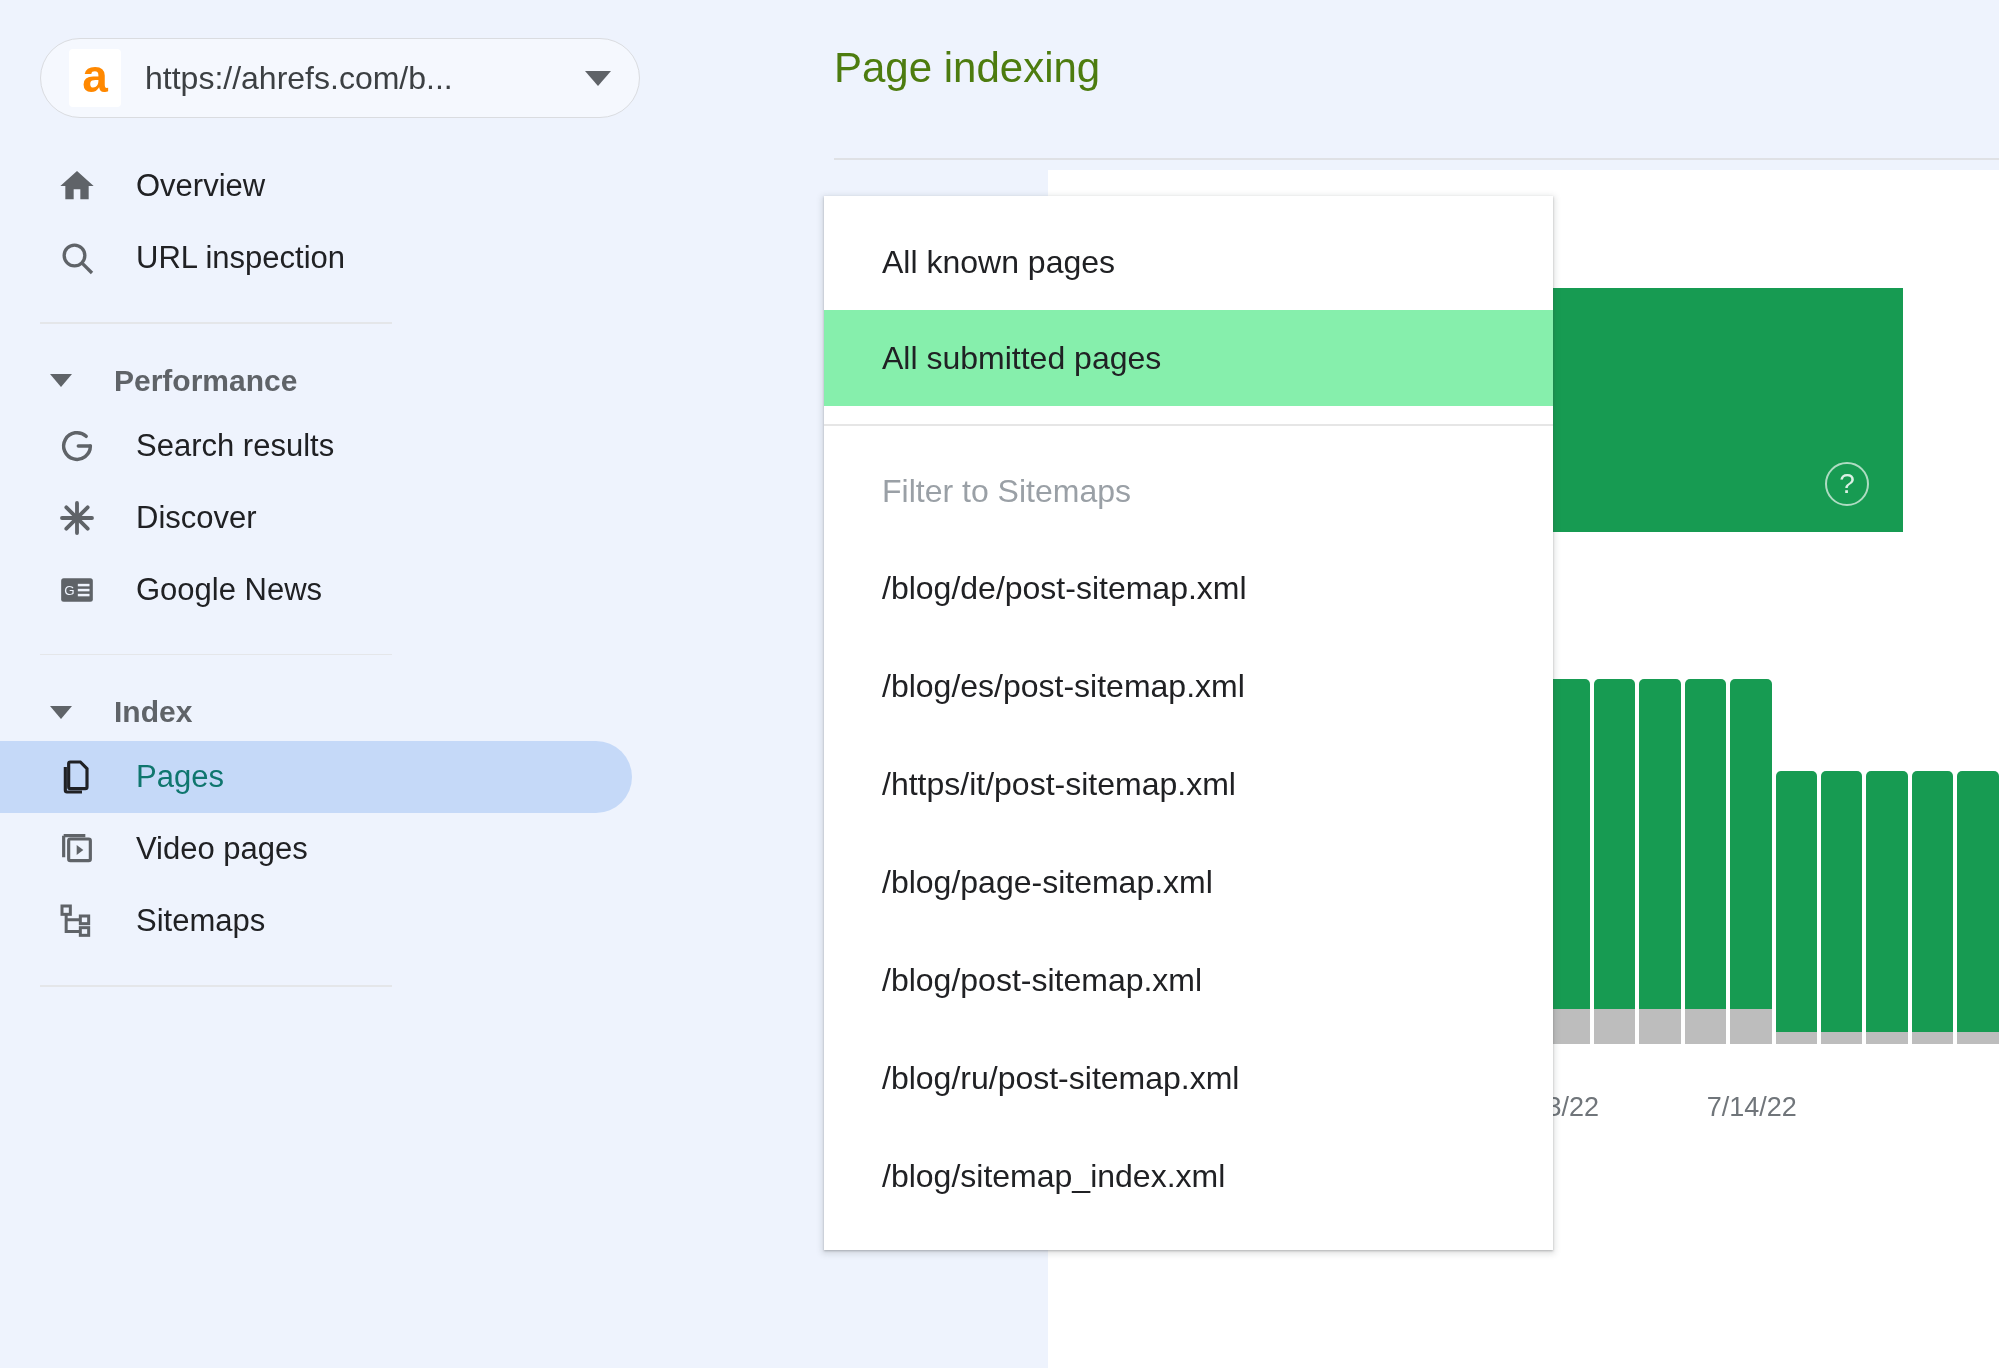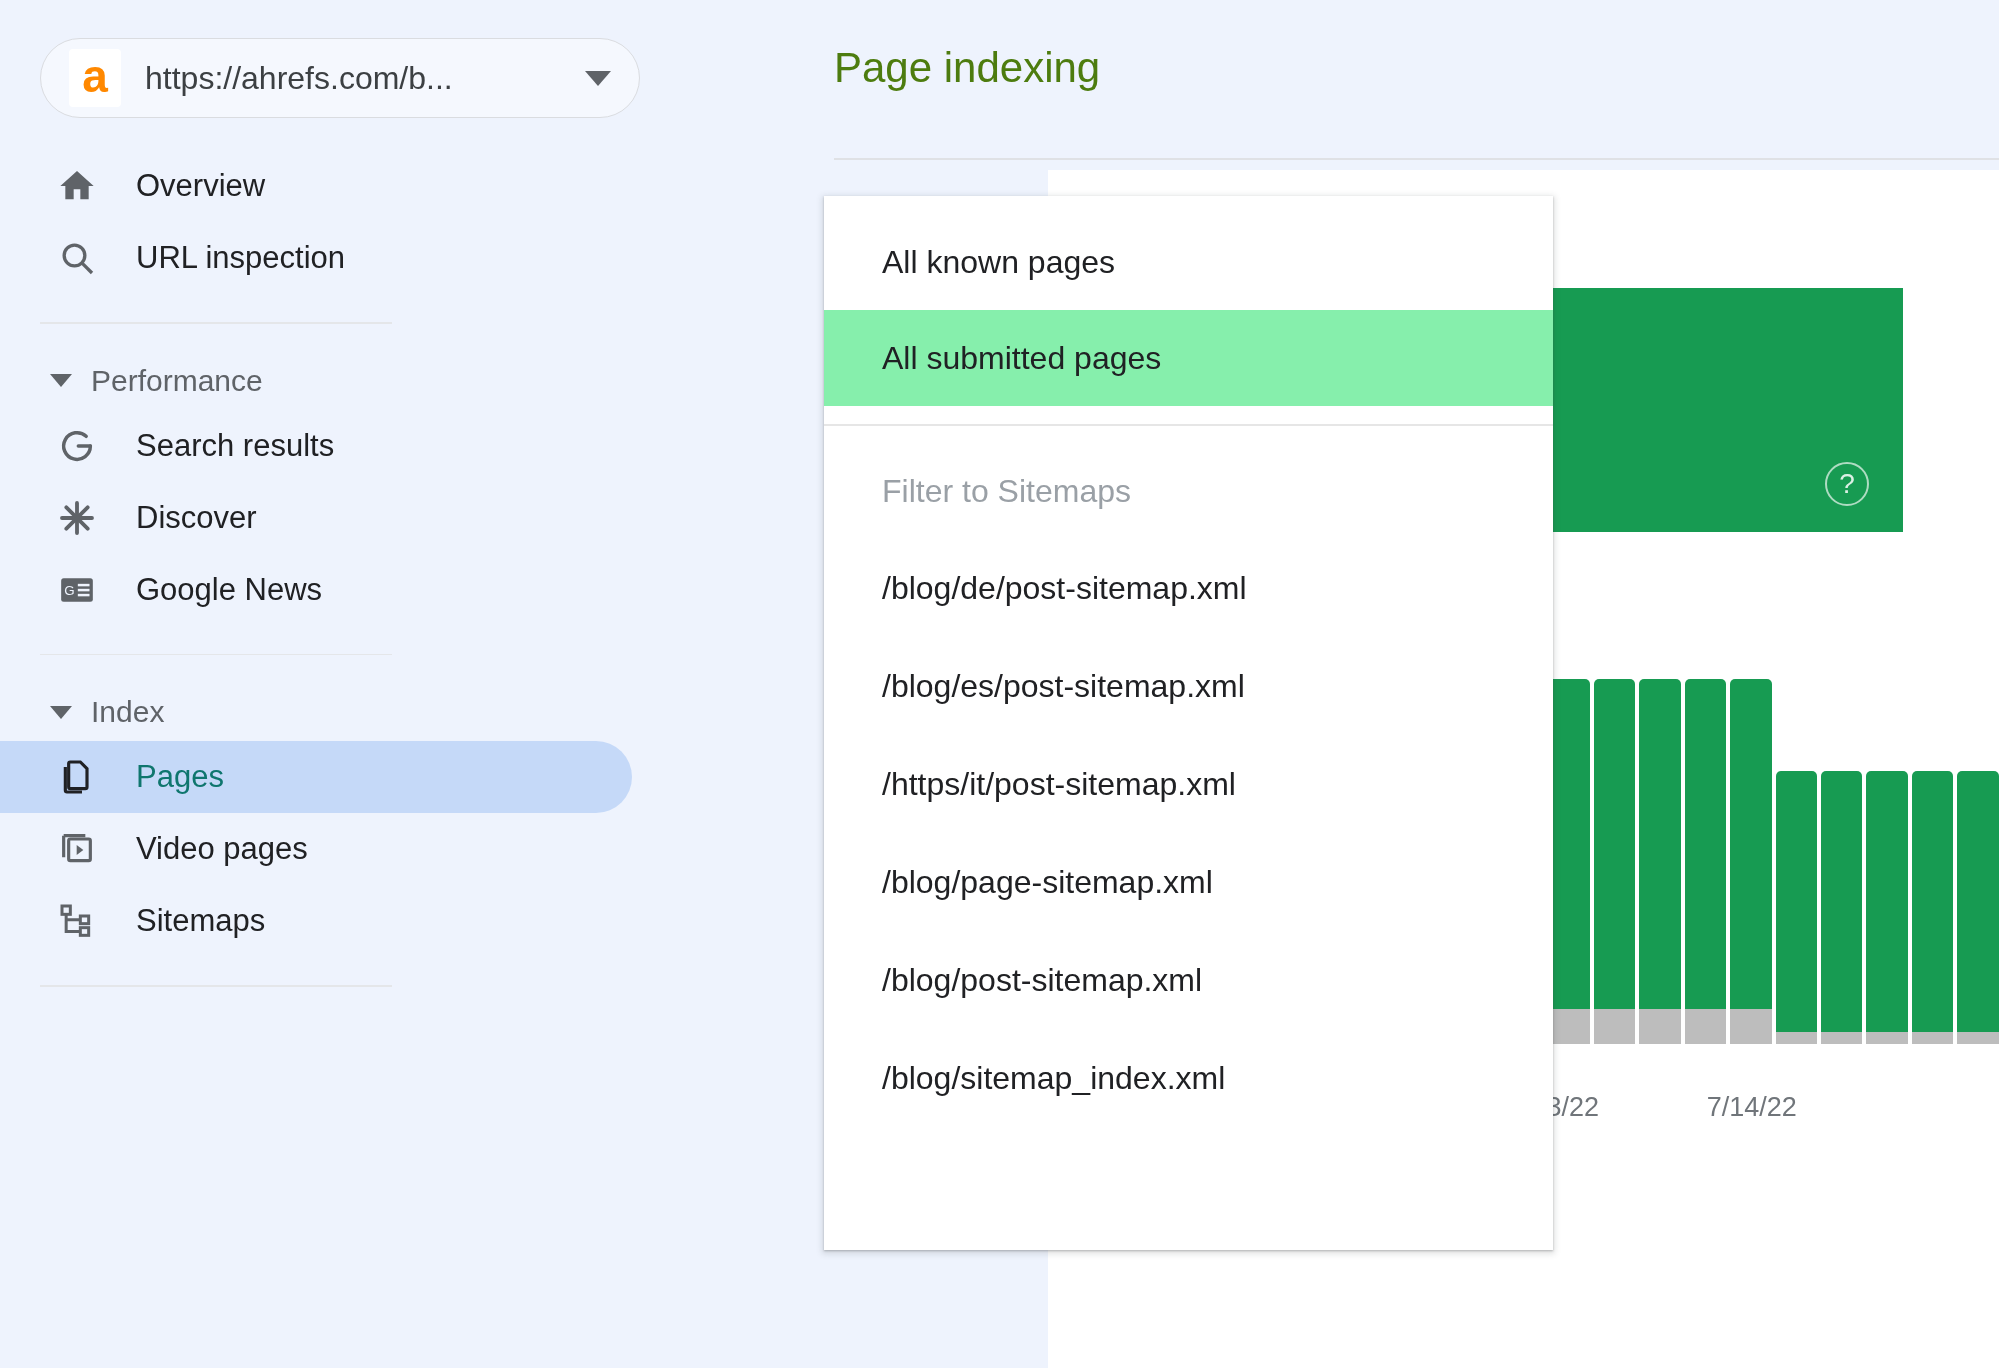--- a/index.html
+++ b/index.html
@@ -102,24 +102,25 @@
   .nav-item.active .nav-label { color: #0f766e; }
 
   .nav-divider {
     height: 1.5px;
     background: #e4e6e9;
     margin: 28px 420px 28px 40px;
   }
   .nav-section {
     display: flex;
     align-items: center;
-    gap: 19px;
+    gap: 42px;
     padding-left: 50px;
     height: 58px;
     cursor: pointer;
+    font-weight: bold;
   }
   .sec-caret {
     width: 0; height: 0;
     border-left: 11px solid transparent;
     border-right: 11px solid transparent;
     border-top: 13px solid #5f6368;
     flex: 0 0 auto;
   }
   .sec-label {
     font-size: 30px;
@@ -524,17 +525,18 @@
       <div class="dd-item selected">All submitted pages</div>
     </div>
     <div class="dd-sep"></div>
     <div class="dd-group">
       <div class="dd-subheader">Filter to Sitemaps</div>
       <div class="dd-item sitemap">/blog/de/post-sitemap.xml</div>
       <div class="dd-item sitemap">/blog/es/post-sitemap.xml</div>
       <div class="dd-item sitemap">/https/it/post-sitemap.xml</div>
       <div class="dd-item sitemap">/blog/page-sitemap.xml</div>
       <div class="dd-item sitemap">/blog/post-sitemap.xml</div>
+      <div class="dd-item sitemap">/blog/ru/post-sitemap.xml</div>
       <div class="dd-item sitemap">/blog/sitemap_index.xml</div>
     </div>
   </div>
 
 </div>
 
 </body></html>

